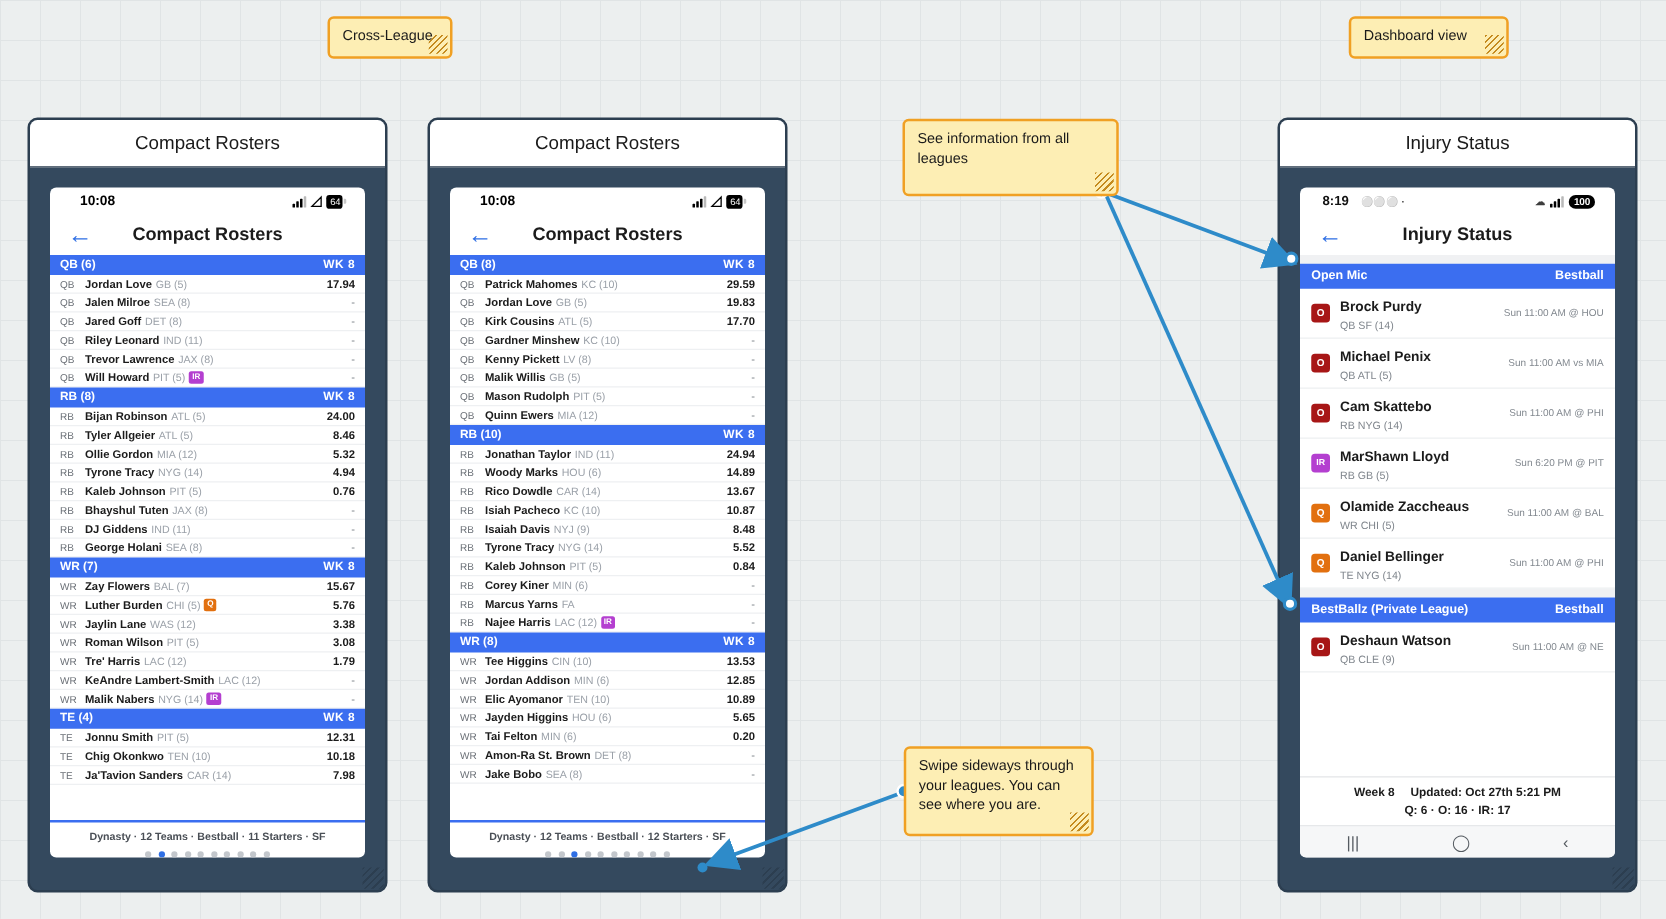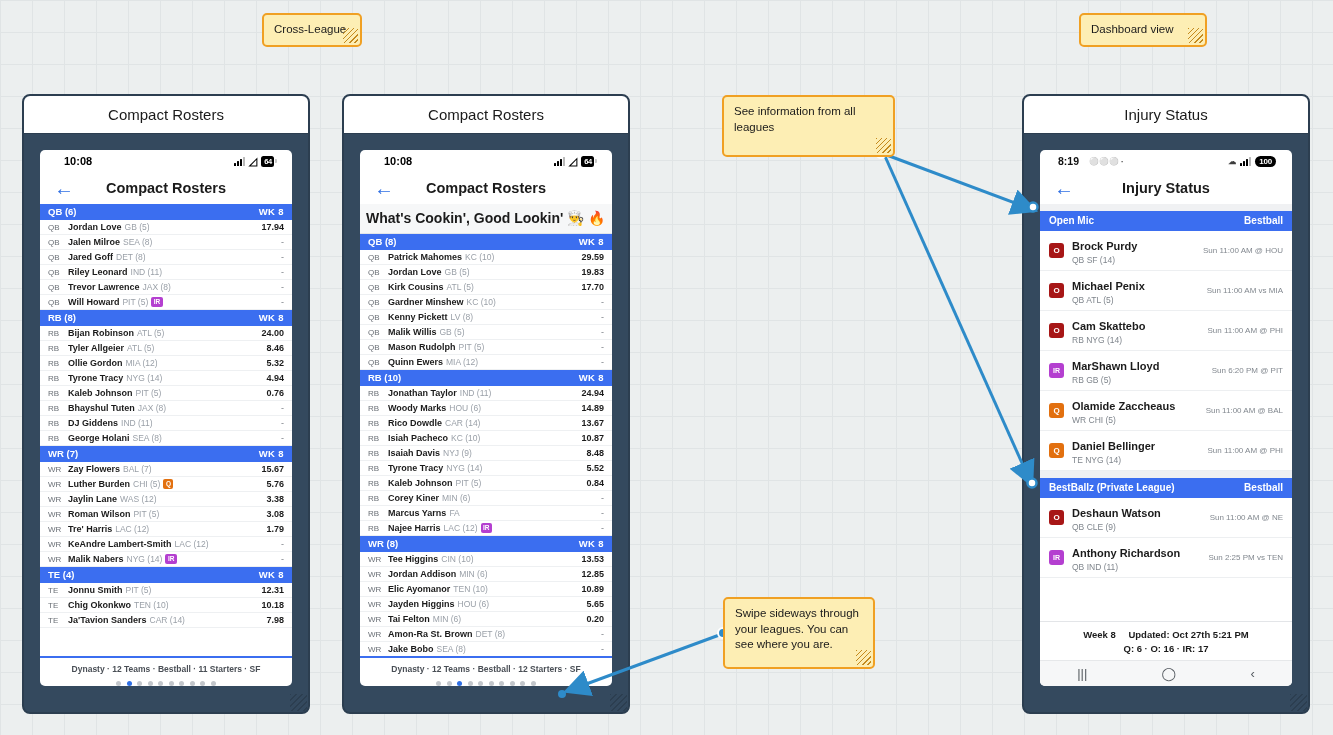--- a/index.html
+++ b/index.html
@@ -63,21 +63,21 @@
     font-weight: bold;
     color: #000;
   }
   .sb-right { display: flex; align-items: center; gap: 4px; }
   .bars { display: flex; align-items: flex-end; gap: 1px; height: 9px; }
   .bars i { display: block; width: 2px; background: #000; border-radius: .5px; }
   .bars i:nth-child(1){ height:3px; } .bars i:nth-child(2){ height:5px; }
   .bars i:nth-child(3){ height:7px; } .bars i:nth-child(4){ height:9px; background:#b9b9b9; }
   .wifi { font-size: 11px; line-height: 1; }
   .batt {
-    background: #000; color: #fff; font-size: 7.5px; font-weight: bold;
+    background: #000; color: #fff; font-size: 7.5px; font-weight: normal;
     border-radius: 2.5px; padding: 1px 2px 1px 3px; letter-spacing: -.3px;
     position: relative;
   }
   .batt::after {
     content: ""; position: absolute; right: -3px; top: 3px;
     width: 2px; height: 4px; background: #c7c7c7; border-radius: 0 1px 1px 0;
   }
 
   
   .statusbar.android { padding: 0 16px 0 18px; font-weight: 600; font-size: 10.5px; color: #111; }
@@ -470,21 +470,20 @@
             <i></i>
           </span>
         <span class="wifi">◿</span>
         <span class="batt">64</span>
       </span>
     </div>
     <div class="navbar">
       <span class="back-arrow">←</span>
       <span class="nav-title">Compact Rosters</span>
     </div>
-    <div class="league-header">What's Cookin', Good Lookin' 👨‍🍳 🔥</div>
     <div class="roster">
         <div class="pos-header">
           <span>QB (8)</span>
           <span class="wk">WK  8</span>
         </div>
         <div class="player-row">
           <span class="p-pos">QB</span>
           <span class="p-name">Patrick Mahomes</span>
           <span class="p-team">KC (10)</span>
           <span class="p-pts">29.59</span>
@@ -724,25 +723,20 @@
         <div class="injury-gap"></div>
         <div class="league-bar">
           <span>BestBallz (Private League)</span>
           <span>Bestball</span>
         </div>
         <div class="injury-row">
           <span class="badge o">O</span>
           <span><span class="inj-name">Deshaun Watson</span><div class="inj-sub">QB CLE (9)</div></span>
           <span class="inj-time">Sun 11:00 AM @ NE</span>
         </div>
-        <div class="injury-row">
-          <span class="badge ir">IR</span>
-          <span><span class="inj-name">Anthony Richardson</span><div class="inj-sub">QB IND (11)</div></span>
-          <span class="inj-time">Sun 2:25 PM vs TEN</span>
-        </div>
       </div>
     <div class="injury-footer">
       <div class="if-line1">
         <span>Week 8</span>
         <span>Updated: Oct 27th 5:21 PM</span>
       </div>
       <div class="if-line2">Q: 6 · O: 16 · IR: 17</div>
     </div>
     <div class="android-nav">
       <span>|||</span>

